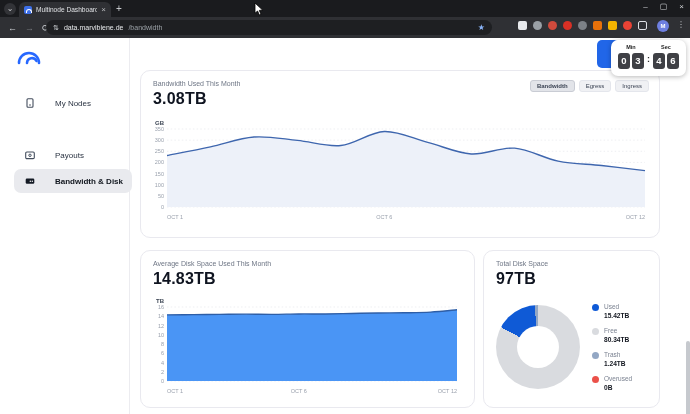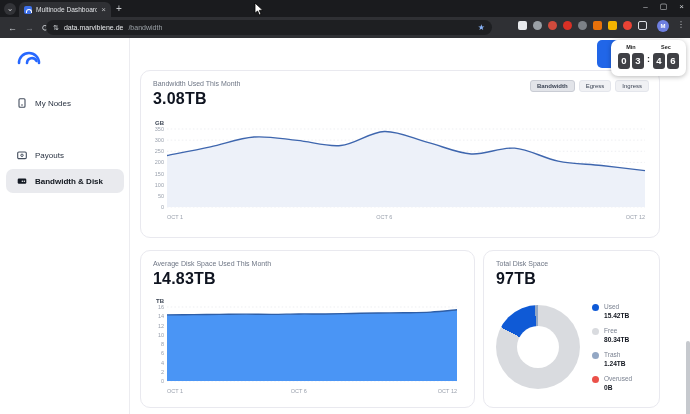--- a/index.html
+++ b/index.html
@@ -39,22 +39,22 @@
   .ext.puzzle{border-radius:2px;background:transparent!important;border:1px solid #dfe1e5}
   .avatar{position:absolute;left:657px;top:3px;width:12px;height:12px;border-radius:50%;
     background:#6e7fe0;color:#fff;font-size:6px;font-weight:bold;text-align:center;line-height:12px}
   .menudots{position:absolute;left:677px;top:3px;color:#cdd0d4;font-size:8px;letter-spacing:0}
 
   
   .page{position:absolute;left:0;top:38px;width:690px;height:376px;background:#fff}
   .sidebar{position:absolute;left:0;top:0;width:130px;height:376px;background:#fff;
     border-right:1px solid #ececf0}
   .logo{position:absolute;left:15px;top:8px}
-  .navitem{position:absolute;left:6px;width:118px;height:24px;border-radius:7px;
-    display:flex;align-items:center;gap:8px;padding-left:11px;color:#2a3342;font-size:8px;font-weight:500}
+  .navitem{position:absolute;left:14px;width:118px;height:24px;border-radius:7px;
+    display:flex;align-items:center;gap:20px;padding-left:11px;color:#2a3342;font-size:8px;font-weight:500}
   .navitem.active{background:#e9eaee;color:#10151d;font-weight:700}
   .navicon{width:10px;height:10px;flex:0 0 auto}
 
   .card{position:absolute;background:#fff;border:1px solid #e9e9ef;border-radius:10px}
   .card-title{position:absolute;left:12px;top:9px;font-size:7px;color:#6e7685}
   .card-value{position:absolute;left:12px;top:19px;font-size:16px;font-weight:700;color:#0f1420;letter-spacing:.2px}
   .chips{position:absolute;right:10px;top:9px;display:flex;gap:4px}
   .chip{font-size:6px;color:#3c4454;background:#f0f1f4;border:1px solid #e4e6ec;
     border-radius:3px;padding:2px 6px}
   .chip.active{background:#e2e4e9;border-color:#c9ccd4;font-weight:700}

